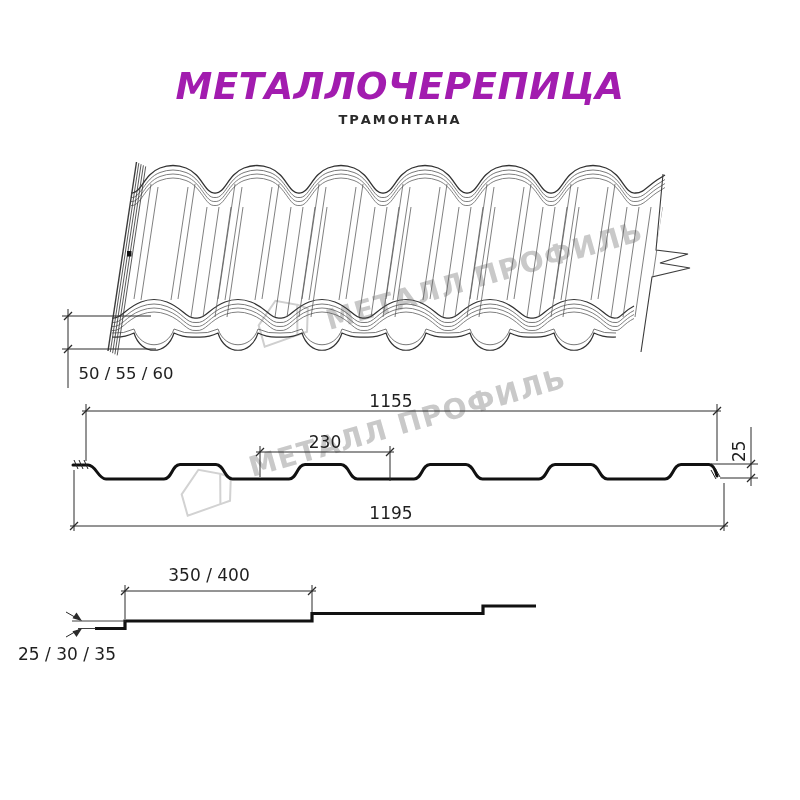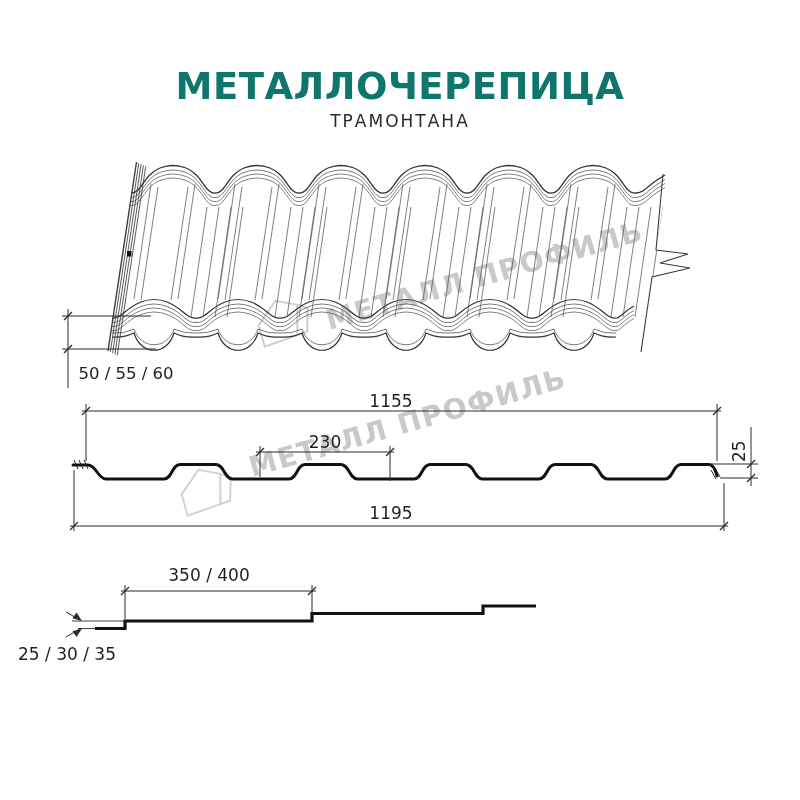--- a/index.html
+++ b/index.html
@@ -1,21 +1,21 @@
 <!DOCTYPE html>
 <html><head>
 <meta charset="utf-8">
 <style>
   html,body{margin:0;padding:0;background:#fff;}
   .canvas{position:relative;width:800px;height:800px;background:#fff;overflow:hidden;
           font-family:"DejaVu Sans",sans-serif;}
   .title{position:absolute;top:68px;left:0;width:800px;text-align:center;
-         font-size:37px;font-weight:800;letter-spacing:.5px;color:#0f766e;line-height:1;}
+         font-size:37px;font-weight:800;letter-spacing:.5px;color:#a21caf;line-height:1;font-style:italic;}
   .subtitle{position:absolute;top:113px;left:0;width:800px;text-align:center;
-         font-size:17px;font-weight:400;letter-spacing:2px;color:#2a2a2a;line-height:1;}
+         font-size:13px;font-weight:700;letter-spacing:2px;color:#2a2a2a;line-height:1;}
   .wm{position:absolute;z-index:1;}
   .wm-text{position:absolute;white-space:nowrap;font-size:28px;font-weight:700;
            letter-spacing:1.5px;color:#c9c9c9;transform:rotate(-16deg);
            transform-origin:left top;line-height:1;z-index:1;}
   svg.draw{position:absolute;left:0;top:0;z-index:2;}
   .dim{font-size:17px;fill:#1f1f1f;font-family:"DejaVu Sans",sans-serif;}
   .dim-s{font-size:16.5px;fill:#1f1f1f;font-family:"DejaVu Sans",sans-serif;}
 </style>
 </head>
 <body>

